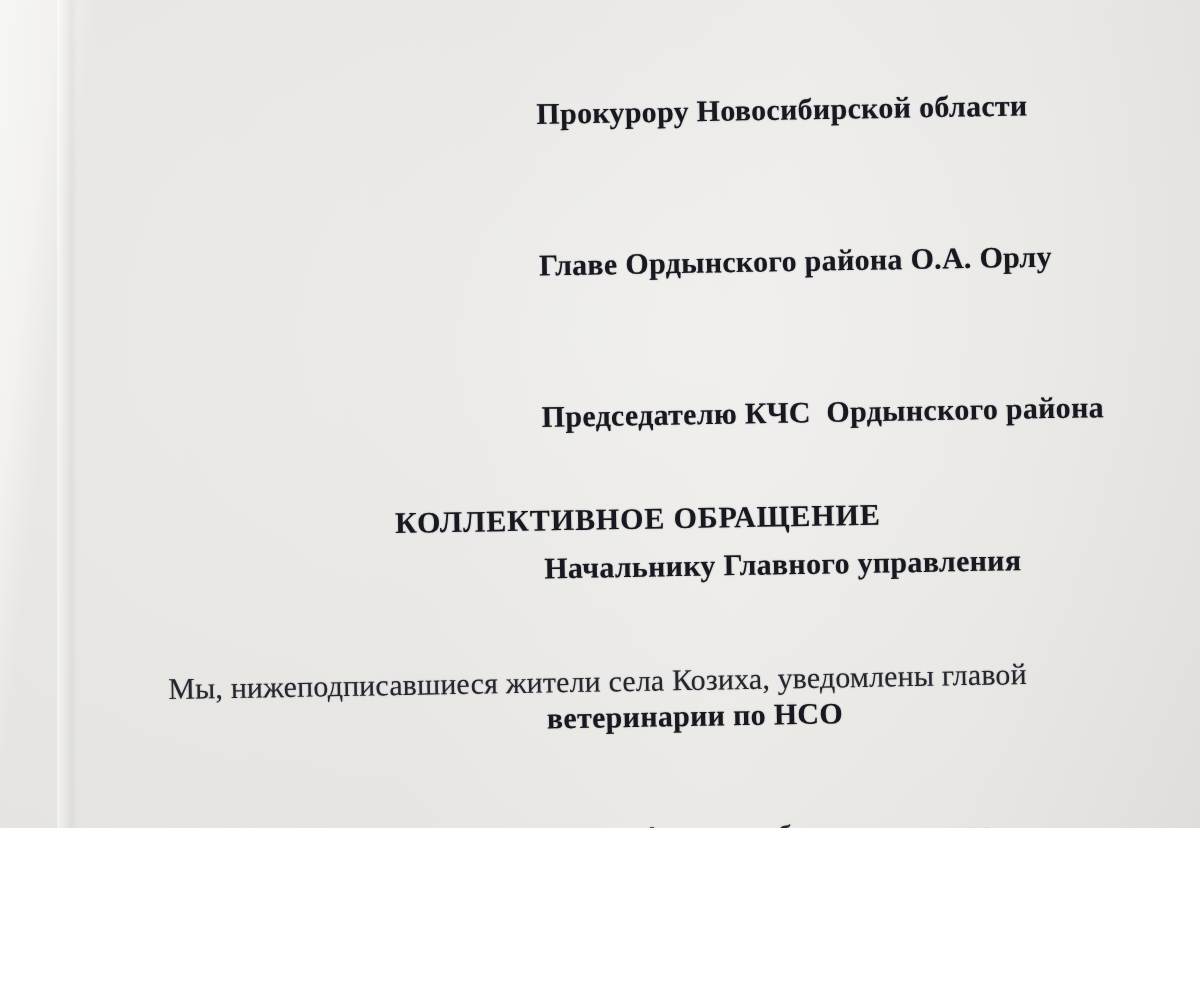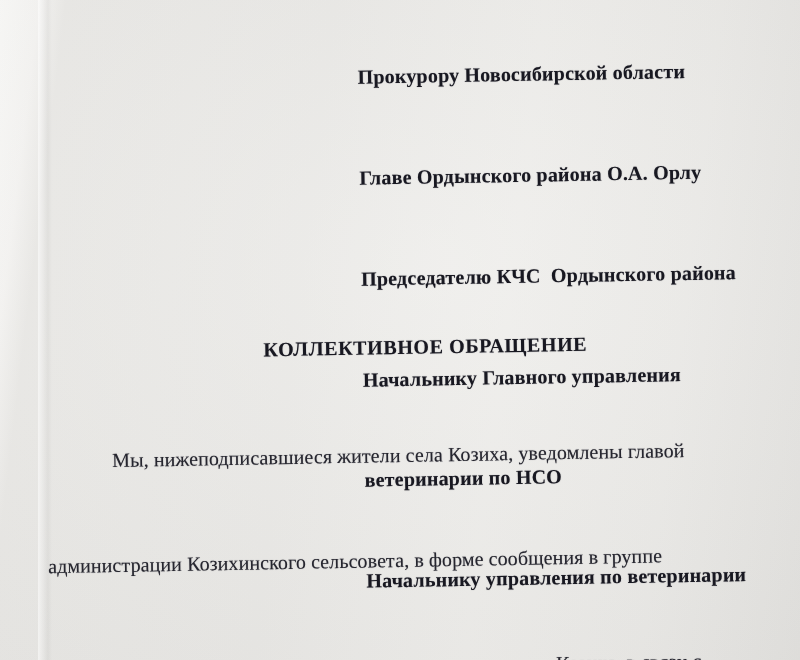--- a/index.html
+++ b/index.html
@@ -1,21 +1,21 @@
 <!DOCTYPE html>
 <html><head>
 <meta charset="utf-8">
 <style>
   html, body { margin: 0; padding: 0; }
   body {
     width: 800px; height: 660px; overflow: hidden;
     font-family: "Liberation Serif", serif;
   }
   .photo {
-    position: relative; width: 800px; height: 660px; overflow: hidden;
+    position: relative; width: 800px; height: 552px; overflow: hidden;
     background:
       radial-gradient(ellipse 900px 700px at 55% 40%, rgba(255,255,255,0.25), rgba(0,0,0,0.03) 85%),
       linear-gradient(97deg, #fbfbf9 0%, #f6f5f3 4.5%, #eae9e6 7.5%, #e8e7e4 38%, #ecebe8 62%, #e9e8e5 82%, #e2e1de 100%);
   }
   
   .fold {
     position: absolute; left: 38px; top: 0; width: 14px; height: 100%;
     background: linear-gradient(90deg, rgba(255,255,255,0.55), rgba(90,90,90,0.06) 70%, rgba(120,120,120,0.0));
     pointer-events: none;
   }

